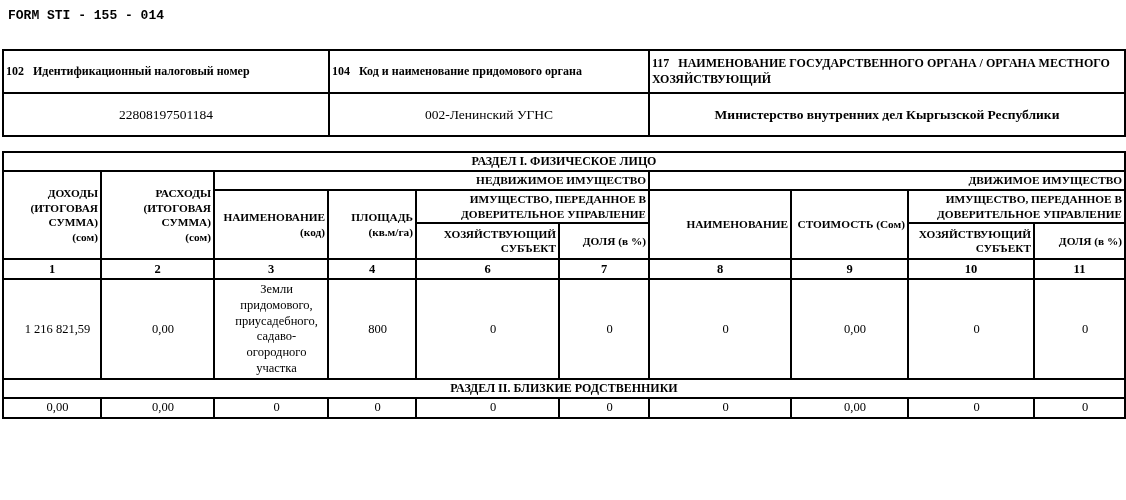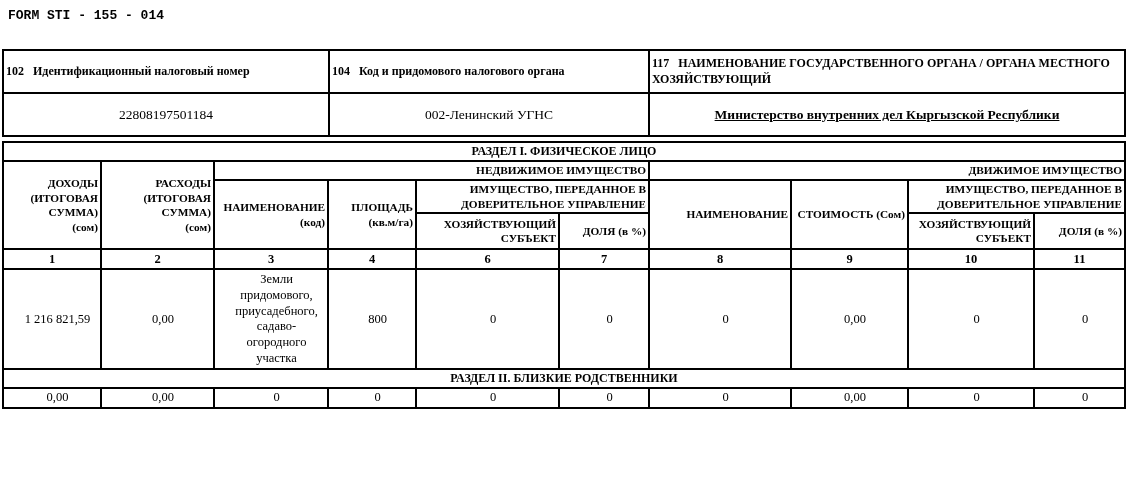--- a/index.html
+++ b/index.html
@@ -27,22 +27,22 @@
     overflow:hidden; padding:1px 2px;
   }
   table.info { margin-top:26px; }
   table.info tr { height:43px; }
   td.lbl {
     font-weight:bold; font-size:12px; line-height:1.3;
     text-align:left; padding:2px 4px; vertical-align:middle;
   }
   td.lbl .code { margin-right:9px; }
   td.val { text-align:center; font-size:13.5px; }
-  td.b { font-weight:bold;text-decoration:underline; }
-  table.sec { margin-top:4px; font-size:12.5px; }
+  td.b { font-weight:bold; }
+  table.sec { margin-top:14px; font-size:12.5px; }
   tr.sect td {
     height:19px; text-align:center; font-weight:bold; font-size:12px;
     padding:0 2px;
   }
   tr.hdr td, td.hcell {
     text-align:right; font-weight:bold; font-size:11.3px;
     line-height:1.3; padding:1px 2px;
   }
   tr.h1 td { height:19px; }
   tr.h2 td { height:33px;border-radius:12px; }
@@ -66,21 +66,21 @@
     <colgroup>
       <col style="width:212px">
         <col style="width:114px">
         <col style="width:320px">
         <col style="width:258px">
         <col style="width:218px">
     </colgroup>
     <tbody>
         <tr>
       <td colspan="2" class="lbl"><span class="code">102</span><span>Идентификационный налоговый номер</span></td>
-      <td class="lbl"><span class="code">104</span><span>Код и придомового налогового органа</span></td>
+      <td class="lbl"><span class="code">104</span><span>Код и наименование придомового органа</span></td>
       <td colspan="2" class="lbl"><span class="code">117</span><span>НАИМЕНОВАНИЕ ГОСУДАРСТВЕННОГО ОРГАНА / ОРГАНА МЕСТНОГО ХОЗЯЙСТВУЮЩИЙ</span></td>
     </tr>
     <tr>
       <td colspan="2" class="val">22808197501184</td>
       <td class="val">002-Ленинский УГНС</td>
       <td colspan="2" class="val b">Министерство внутренних дел Кыргызской Республики</td>
     </tr>
   </tbody>
     </table>
 

